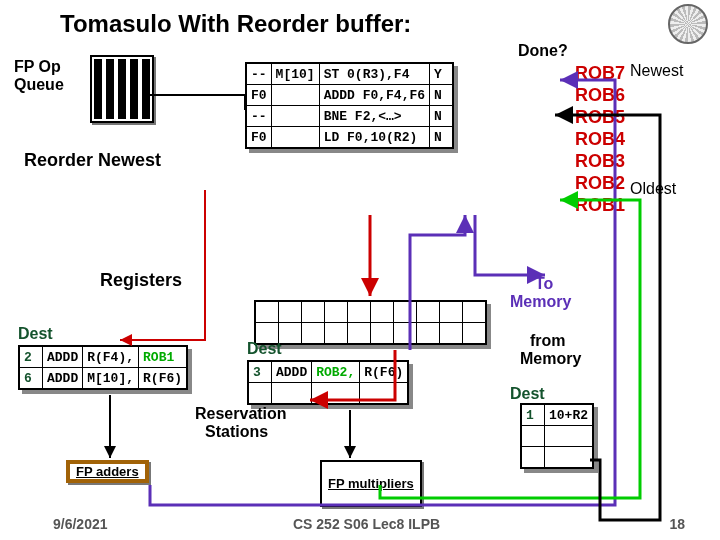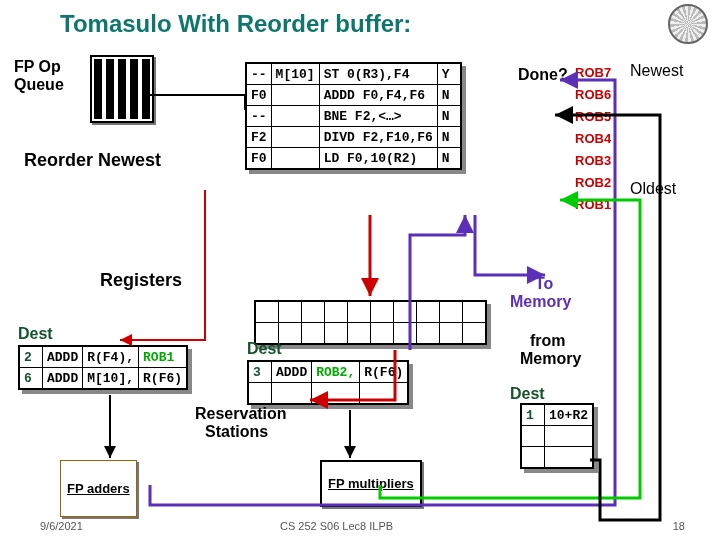--- a/index.html
+++ b/index.html
@@ -11,21 +11,21 @@
     font-family: "Courier New", monospace;
     font-weight: bold;
     color: #000;
     overflow: hidden;
   }
   .title {
     position: absolute;
     top: 10px;
     left: 60px;
     font-family: Arial, Helvetica, sans-serif;
-    color: #0f766e;
+    color: #000000;
     font-size: 24px;
     font-weight: bold;
   }
   .seal {
     position: absolute;
     top: 4px;
     right: 12px;
     width: 36px;
     height: 36px;
     border: 2px solid #666;
@@ -41,21 +41,20 @@
   }
   .purple { color: #5b2fb7; }
   .red    { color: #14532d; }
   .green  { color: #00aa00; }
   .done-label {
     position: absolute;
     font-family: Arial, sans-serif;
     font-size: 16px;
     font-weight: bold;
     color: #000;
-    margin-top: 24px;
   }
   .newest-oldest {
     position: absolute;
     font-family: Arial, sans-serif;
     font-weight: normal;
     font-size: 16px;
   }
 
   
   .tbl {
@@ -84,28 +83,29 @@
     box-shadow: 2px 2px 0 #777;
     display: flex;
   }
   .queue-box div {
     width: 8px;
     height: 60px;
     background: #000;
     margin: 2px;
   }
 
-  .rob-col { color: #cc0000; font-family: Arial, sans-serif; font-weight: bold; font-size: 13px; }
+  .rob-col { color: #cc0000; font-family: Arial, sans-serif; font-weight: bold; font-size: 18px; }
 
   .footer-left, .footer-mid, .footer-right {
     position: absolute;
     font-family: Arial;
-    font-size: 11px;
+    font-size: 14px;
     color: #555;
-    font-weight: normal;
+    font-weight: bold;
+    margin-left: 13px;
   }
 
   
   svg.arrows {
     position: absolute;
     top: 0; left: 0;
     width: 720px;
     height: 540px;
     pointer-events: none;
   }
@@ -154,26 +154,20 @@
   <tr>
         <td>F0</td>
         <td></td>
         <td>ADDD F0,F4,F6</td>
         <td>N</td>
       </tr>
   <tr>
         <td>--</td>
         <td></td>
         <td>BNE F2,&lt;…&gt;</td>
-        <td>N</td>
-      </tr>
-  <tr>
-        <td>F2</td>
-        <td></td>
-        <td>DIVD F2,F10,F6</td>
         <td>N</td>
       </tr>
   <tr>
         <td>F0</td>
         <td></td>
         <td>LD F0,10(R2)</td>
         <td>N</td>
       </tr>
 </tbody>
   </table>
@@ -278,21 +272,21 @@
   <tr>
         <td></td>
         <td></td>
       </tr>
 </tbody>
   </table>
 
 <div class="label" style="top:405px;left:195px;font-family:'Comic Sans MS',Arial">Reservation</div>
 <div class="label" style="top:423px;left:205px;font-family:'Comic Sans MS',Arial">Stations</div>
 
-<div class="tbl" style="top:460px;left:60px;padding:20px 6px;border:1px solid #a16207;box-shadow:2px 2px 0 #777;font-family:'Comic Sans MS',Arial;text-decoration:underline">
+<div class="tbl" style="top:460px;left:66px;padding:0 6px;border:4px solid #a16207;box-shadow:2px 2px 0 #777;font-family:'Comic Sans MS',Arial;text-decoration:underline">
   <span>FP adders</span>
 </div>
 
 <div class="tbl" style="top:460px;left:320px;padding:14px 6px;border:2px solid #000;box-shadow:2px 2px 0 #777;font-family:'Comic Sans MS',Arial;text-decoration:underline">
   <span>FP multipliers</span>
 </div>
 
 <div class="footer-left" style="bottom:8px;left:40px;">9/6/2021</div>
 <div class="footer-mid" style="bottom:8px;left:280px;">CS 252 S06 Lec8 ILPB</div>
 <div class="footer-right" style="bottom:8px;right:35px;">18</div>

